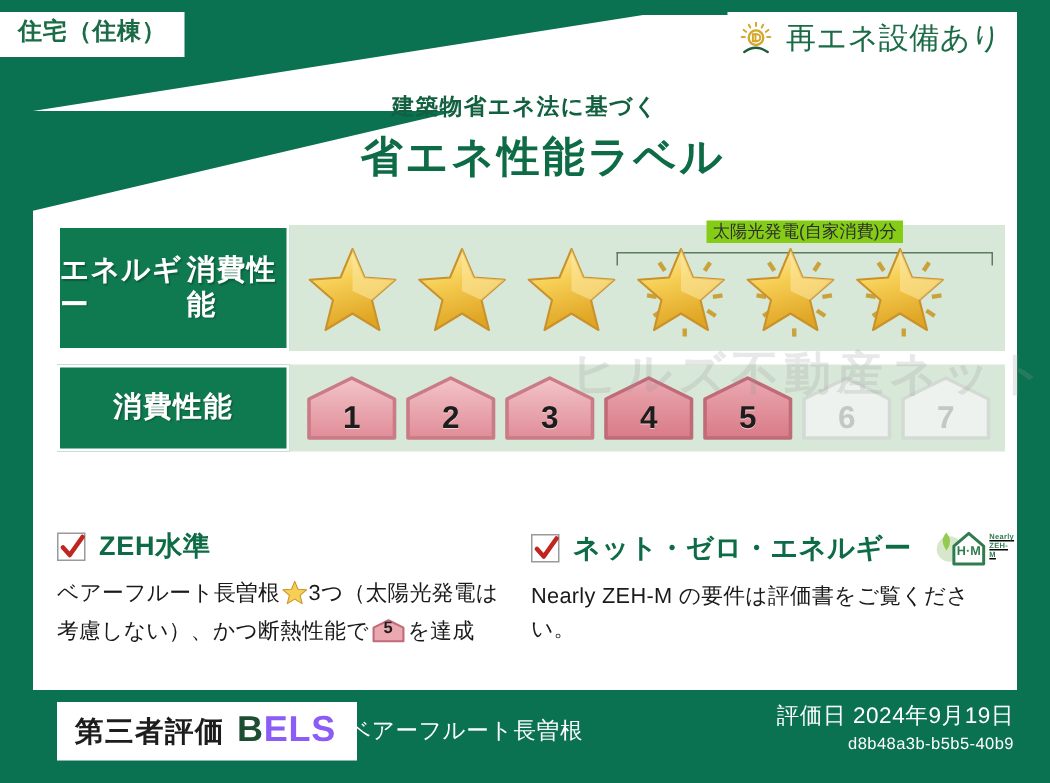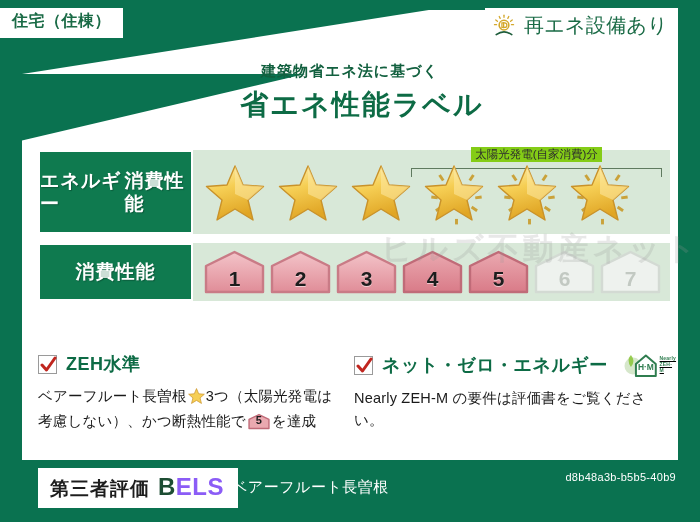--- a/index.html
+++ b/index.html
@@ -456,17 +456,18 @@
     </div>
   </div>
 
   <div class="bottom-bar">
     <div class="bels-box">
       <span class="bels-jp">第三者評価</span>
       <span class="bels-en"><span class="b1">B</span><span class="b2">ELS</span></span>
     </div>
     <div class="prop-name">ベアーフルート長曽根</div>
     <div class="eval-wrap">
+      <div class="eval-date">評価日 2024年9月19日</div>
       <div class="eval-id">d8b48a3b-b5b5-40b9</div>
     </div>
   </div>
 
 </div>
 
 </body></html>

